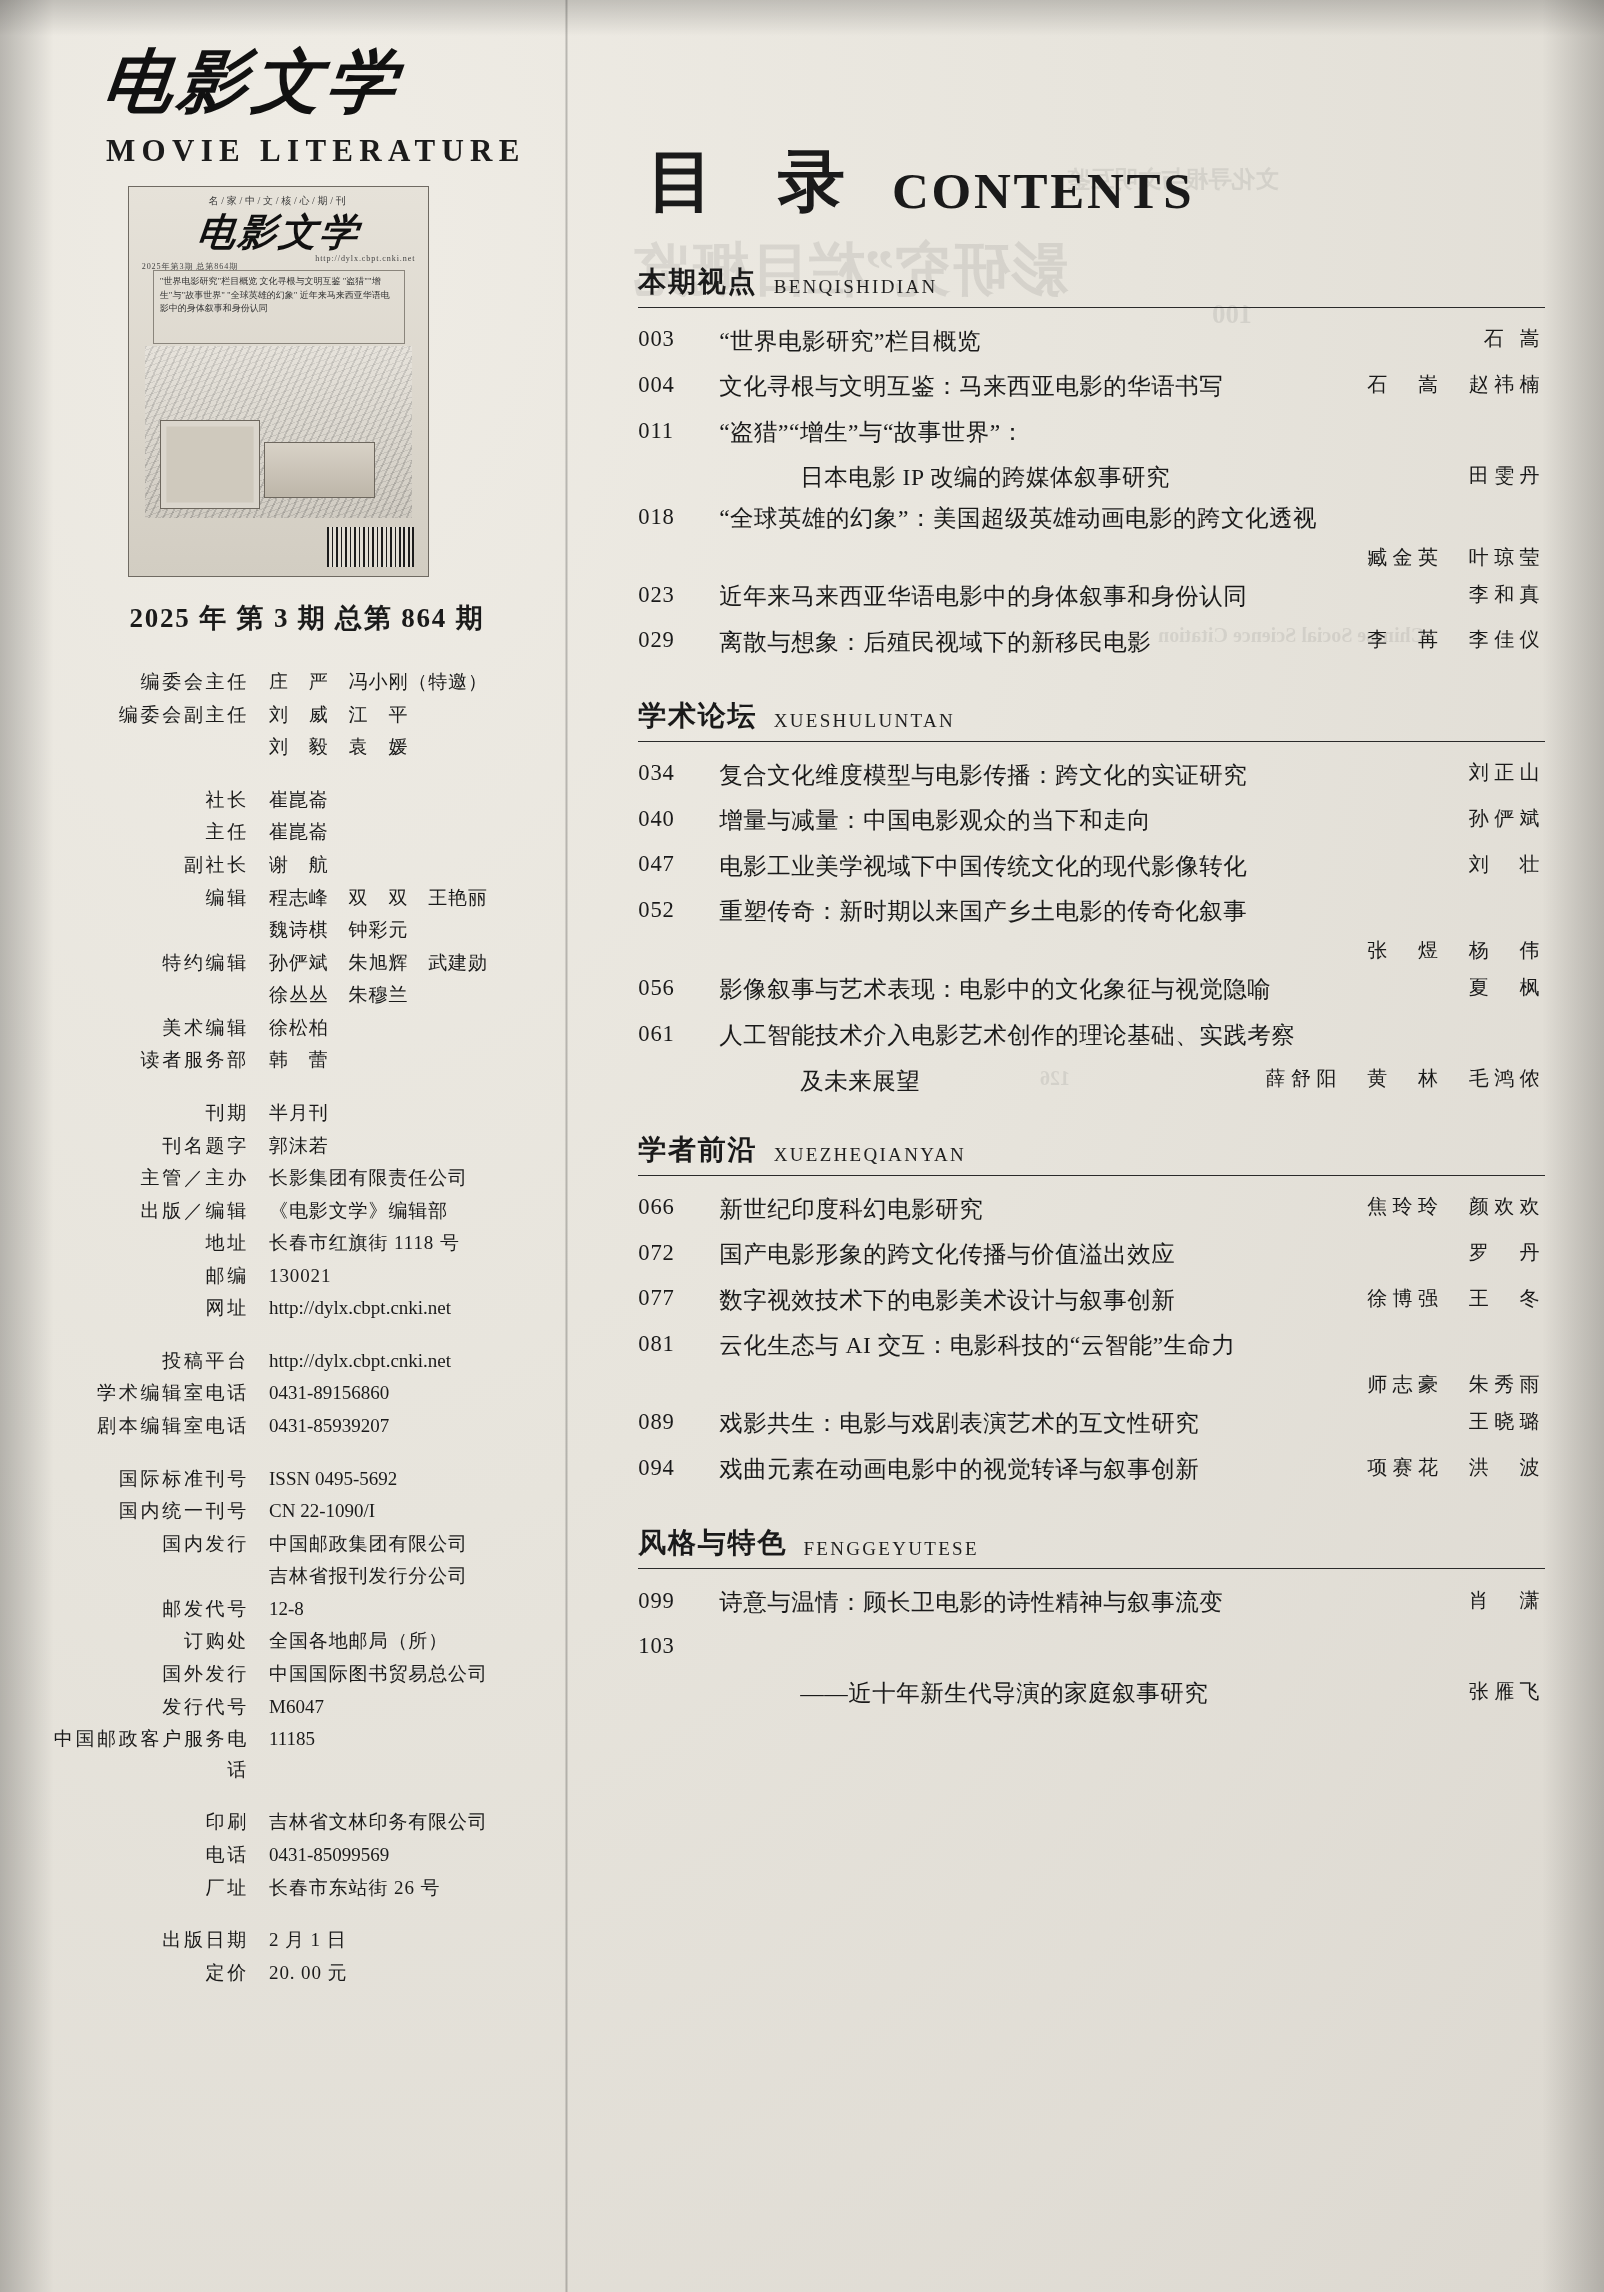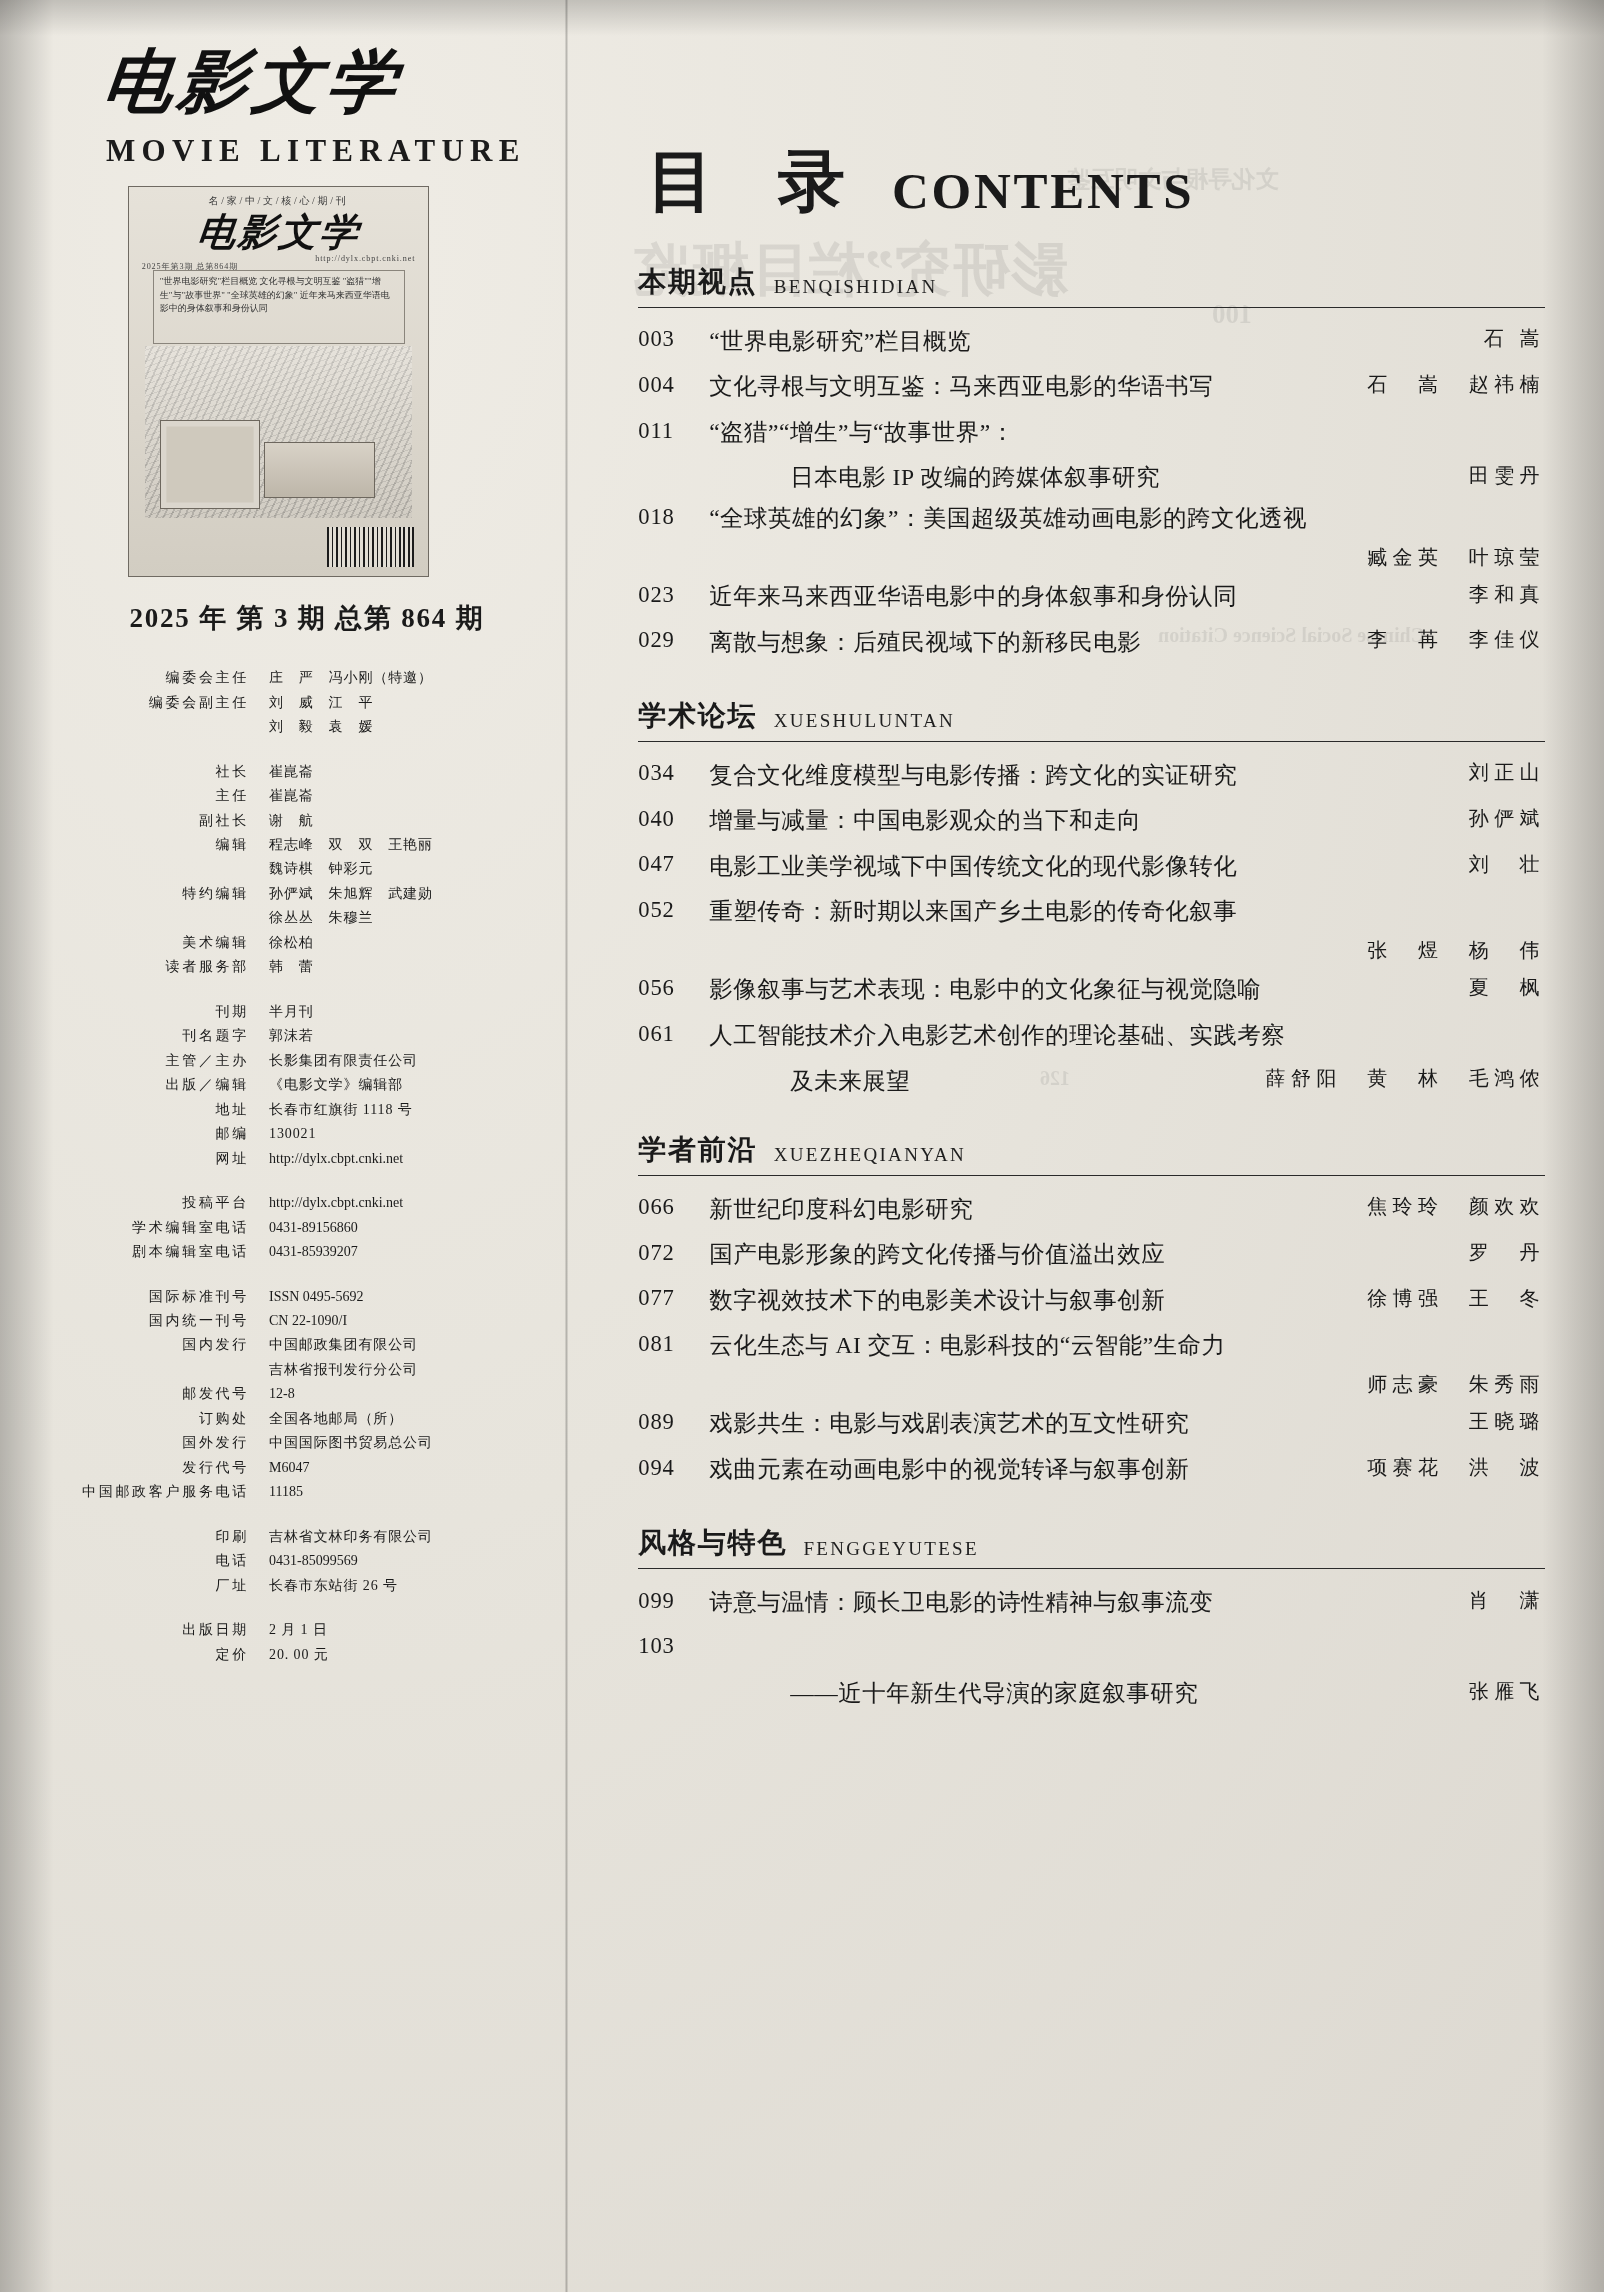--- a/index.html
+++ b/index.html
@@ -96,21 +96,21 @@
     content:"";position:absolute;left:119px;bottom:20px;width:109px;height:54px;
     background:linear-gradient(to top,#bdb6a9,#d8d2c7);border:0.9px solid #6d675e;
   }
   .barcode{
     position:absolute;bottom:9px;right:14.5px;width:87px;height:40px;
     background:repeating-linear-gradient(to right,#1c1c1c 0 1.8px,#e2ded5 1.8px 4.5px);
   }
   .issue{
     margin:23.5px 0 0 0;text-align:center;font-size:27px;font-weight:bold;letter-spacing:1.8px;
   }
-  .masthead{margin-top:31px;font-size:14px;line-height:1.62;}
+  .masthead{margin-top:31px;font-size:19px;line-height:1.62;}
   .mrow{display:flex;align-items:flex-start;margin-bottom:1.8px;}
   .mlab{width:177px;text-align:right;padding-right:20px;flex:0 0 177px;letter-spacing:2.7px;}
   .mval{flex:1;letter-spacing:0.9px;}
   .gap{height:20px;}
   .mval-wide{letter-spacing:0px;}
 
   
   .rightcol{position:absolute;left:631px;top:136px;width:923px;}
   .contents-head{
     display:flex;align-items:flex-end;gap:23.5px;margin-left:16.3px;
@@ -119,21 +119,21 @@
   .ch-en{font-size:51px;font-weight:bold;letter-spacing:2.7px;padding-bottom:7.2px;}
   .section{margin-top:33px;}
   .sec-head{
     display:flex;align-items:flex-end;gap:16.3px;border-bottom:1.8px solid #2a2a2a;
     padding-bottom:6.3px;margin:0 9px 12.7px 7.2px;
   }
   .sec-cn{font-size:28px;font-weight:bold;letter-spacing:1.8px;}
   .sec-en{font-size:19px;letter-spacing:2.3px;padding-bottom:2.7px;color:#1f1f1f;}
   .entry{display:flex;align-items:flex-start;margin:0 9px 3.6px 7.2px;min-height:42px;}
   .pg{width:71px;flex:0 0 71px;font-size:22.6px;padding-top:5.4px;letter-spacing:0.9px;}
-  .ti{flex:1;font-size:23.5px;line-height:1.46;letter-spacing:0.5px;padding-top:2.7px;}
+  .ti{flex:1;font-size:23.5px;line-height:1.46;letter-spacing:0.5px;padding-top:2.7px;margin-left:10px;}
   .au{flex:0 0 auto;font-size:20px;padding-top:4.5px;white-space:nowrap;letter-spacing:5.4px;text-align:left;font-family:Liberation Serif, serif;}
   .cont-line{display:flex;margin:0 9px 3.6px 7.2px;}
   .cont-line .ti{padding-left:81px;}
   .au-only{display:flex;margin:0 9px 5.4px 7.2px;justify-content:flex-end;}
   .au-only .au{padding-top:0;}
   .sec1-top{margin-top:36px;}
 </style>
 </head>
 <body>
 

